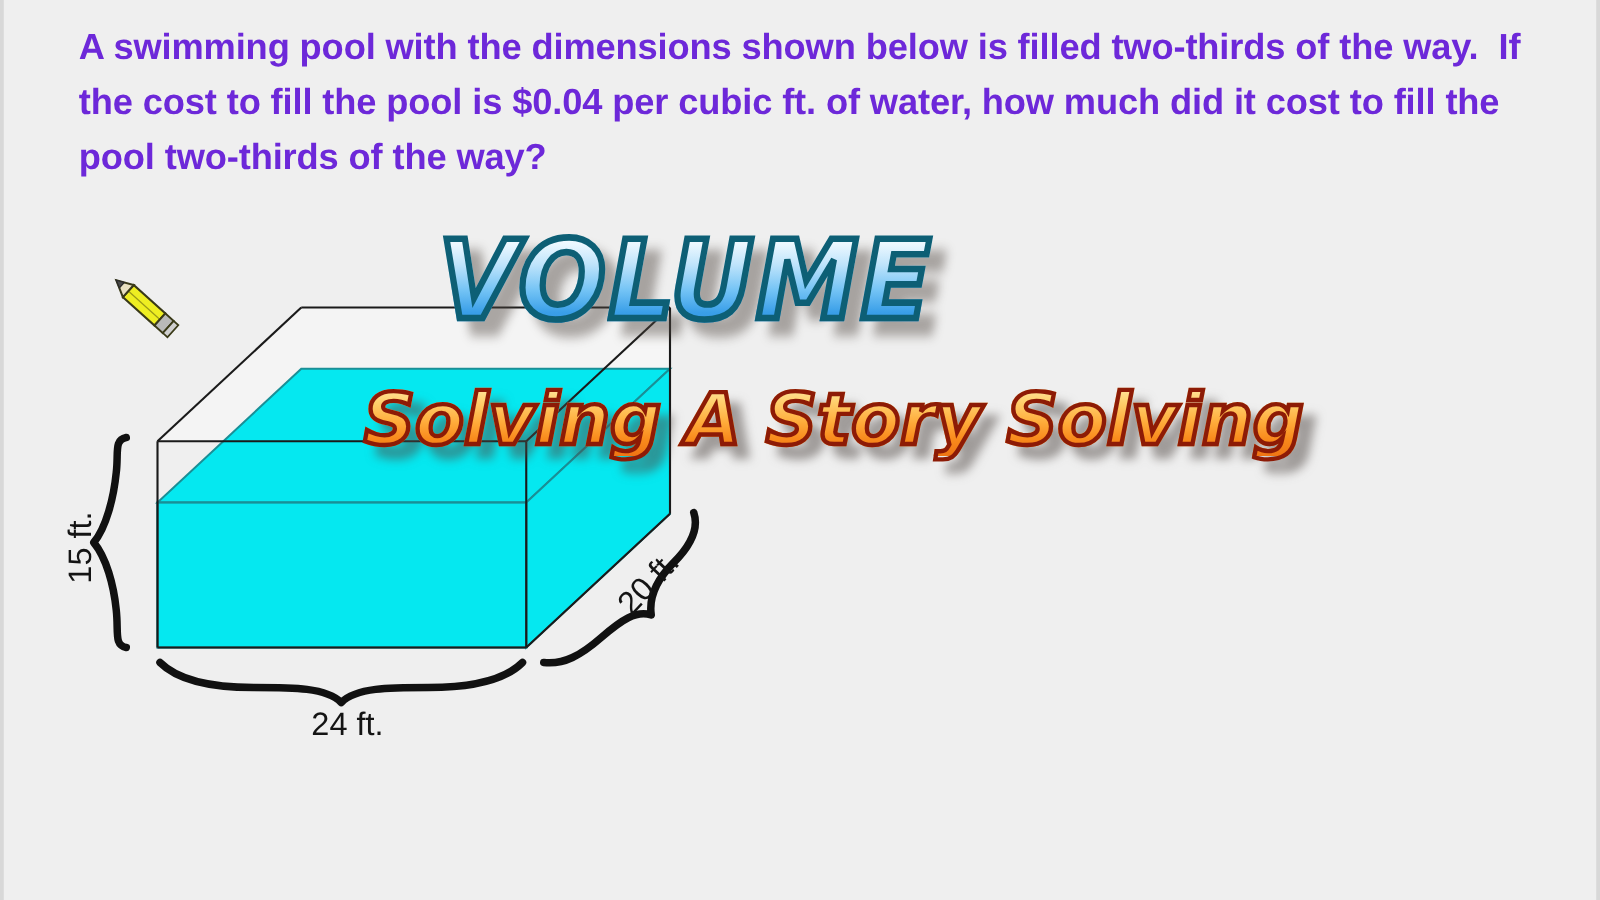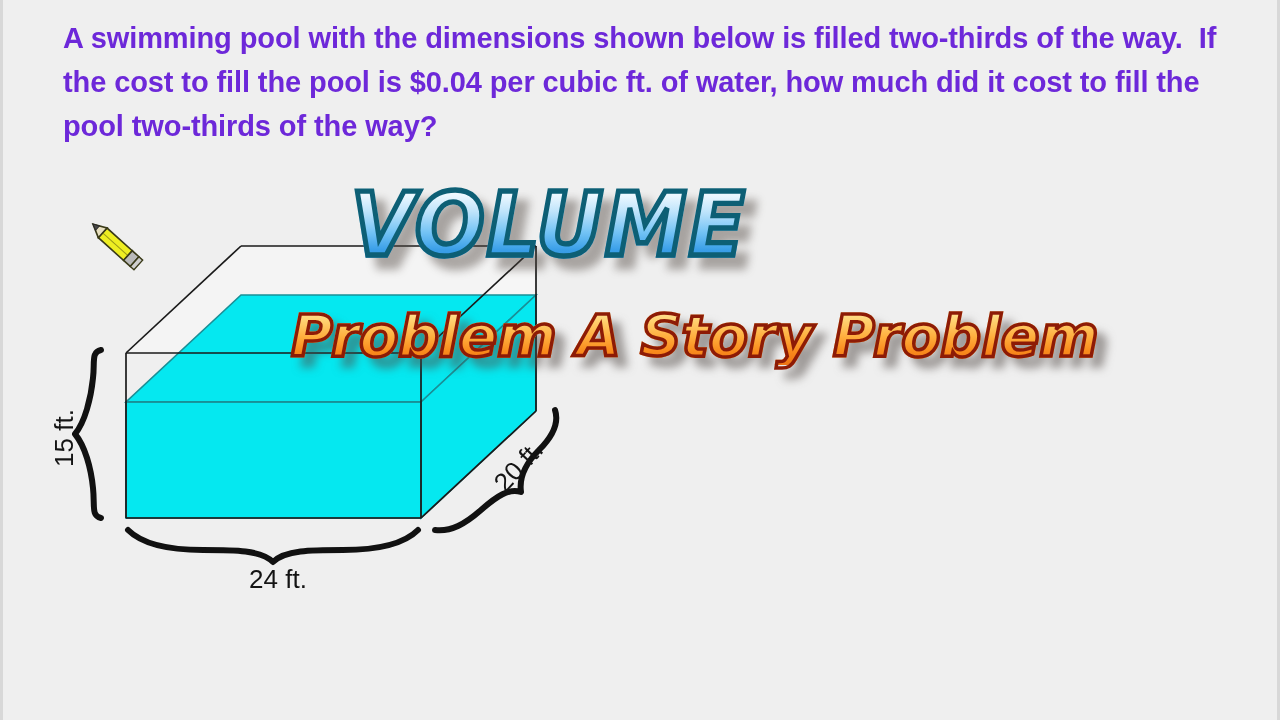--- a/index.html
+++ b/index.html
@@ -156,15 +156,15 @@
         <rect x="43" y="0" width="5" height="13" fill="#cfcfcf" stroke="#3a3a18" stroke-width="1.4"></rect>
         <polygon points="0,0 0,13 -13,6.5" fill="#e8e0c0" stroke="#3a3a18" stroke-width="1.6"></polygon>
         <polygon points="-7,3.6 -7,9.4 -13,6.5" fill="#4a4a4a" stroke="#2a2a2a" stroke-width="1"></polygon>
       </g>
 
     </svg>
   </div>
 
   <div id="volume-title">VOLUME</div>
 
-  <div id="subtitle">Problem A Story Problem</div>
+  <div id="subtitle">Solving A Story Solving</div>
 
 </div>
 
 </body></html>

